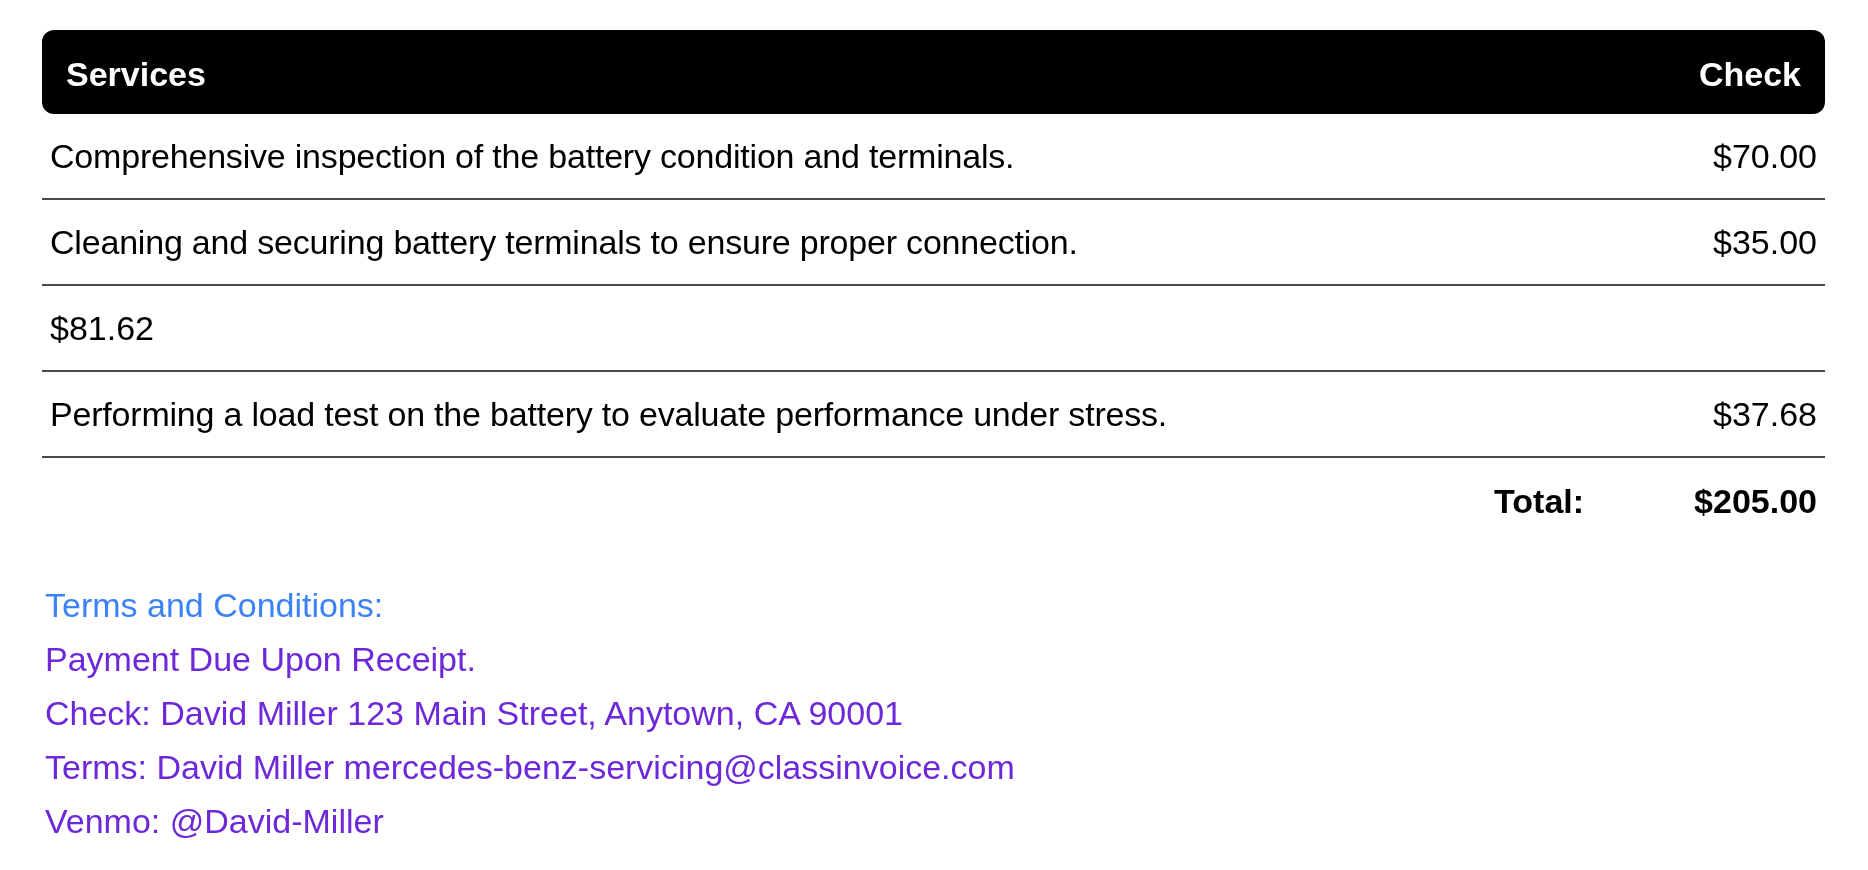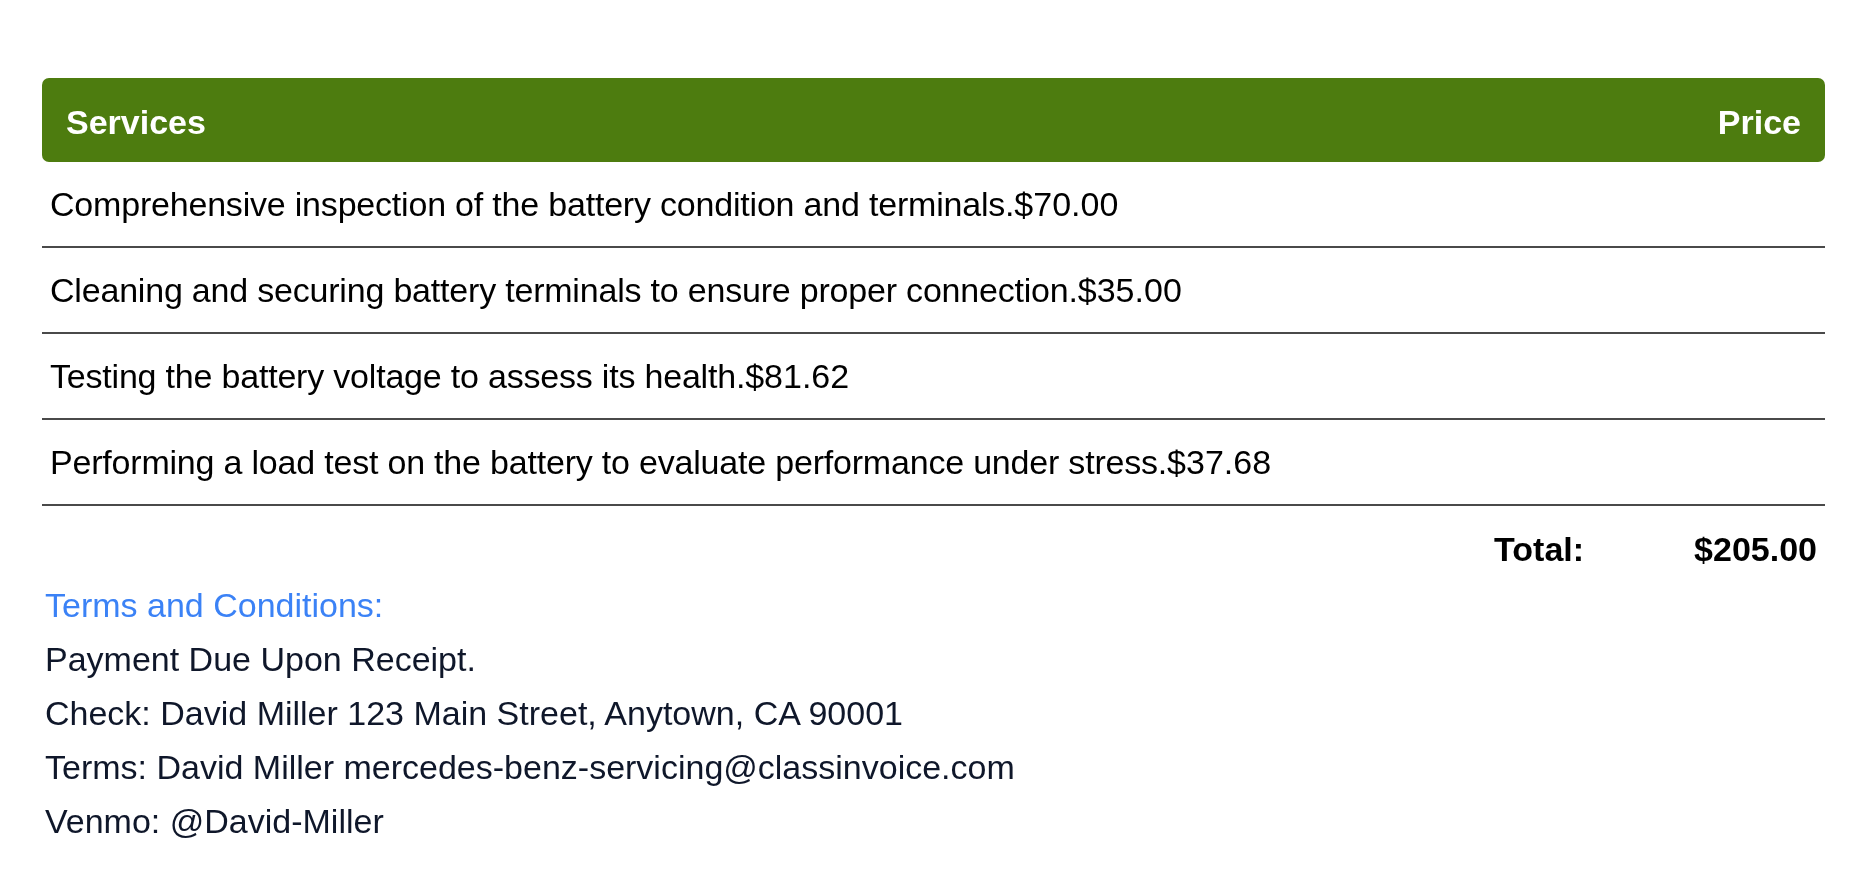--- a/index.html
+++ b/index.html
@@ -16,45 +16,45 @@
       color: #000000;
     }
     .invoice {
       position: absolute;
       left: 42px;
       top: 30px;
       width: 1783px;
     }
     .table-header {
       height: 84px;
-      background: #4d7c0f;
-      border-radius: 7px;
+      background: #000000;
+      border-radius: 12px;
       display: flex;
       align-items: center;
       justify-content: space-between;
       padding: 0 24px;
       box-sizing: border-box;
       color: #ffffff;
       font-weight: bold;
       font-size: 34px;
-      margin-top: 48px;
     }
     .table-header span {
       line-height: 1;
       position: relative;
       top: 2px;
     }
     .rows {
       margin: 0;
       padding: 0;
     }
     .row {
       height: 86px;
       display: flex;
       align-items: center;
+      justify-content: space-between;
       border-bottom: 2.5px solid #4a4a4a;
       box-sizing: border-box;
       padding: 0 8px;
       font-size: 34px;
     }
     .row .desc {
       white-space: nowrap;
       letter-spacing: -0.2px;
     }
     .row .price {
@@ -80,44 +80,43 @@
       font-size: 34px;
     }
     .terms .terms-title {
       color: #3b82f6;
       height: 54px;
       line-height: 40px;
     }
     .terms .terms-line {
       height: 54px;
       line-height: 40px;
-      color: #0f172a;
+      color: #6d28d9;
       white-space: nowrap;
     }
   </style>
 </head>
 <body>
 
 <div class="invoice">
   <div class="table-header">
     <span>Services</span>
-    <span>Price</span>
+    <span>Check</span>
   </div>
 
   <div class="rows">
     <div class="row">
       <span class="desc">Comprehensive inspection of the battery condition and terminals.</span>
       <span class="price">$70.00</span>
     </div>
     <div class="row">
       <span class="desc">Cleaning and securing battery terminals to ensure proper connection.</span>
       <span class="price">$35.00</span>
     </div>
     <div class="row">
-      <span class="desc">Testing the battery voltage to assess its health.</span>
       <span class="price">$81.62</span>
     </div>
     <div class="row">
       <span class="desc">Performing a load test on the battery to evaluate performance under stress.</span>
       <span class="price">$37.68</span>
     </div>
   </div>
 
   <div class="total-row">
     <span class="total-label">Total:</span>

